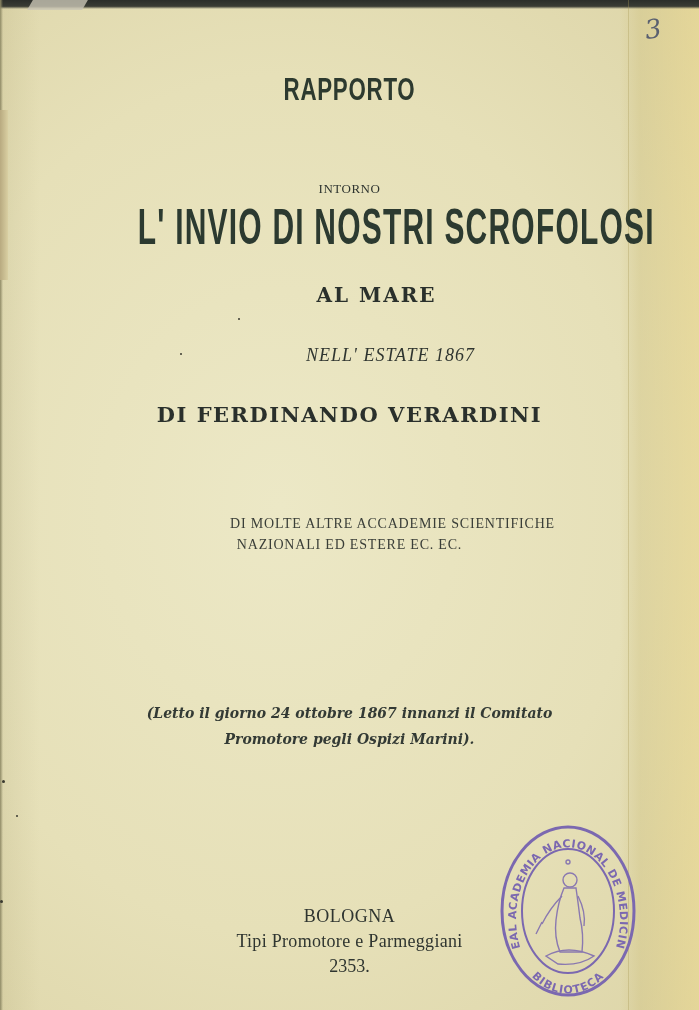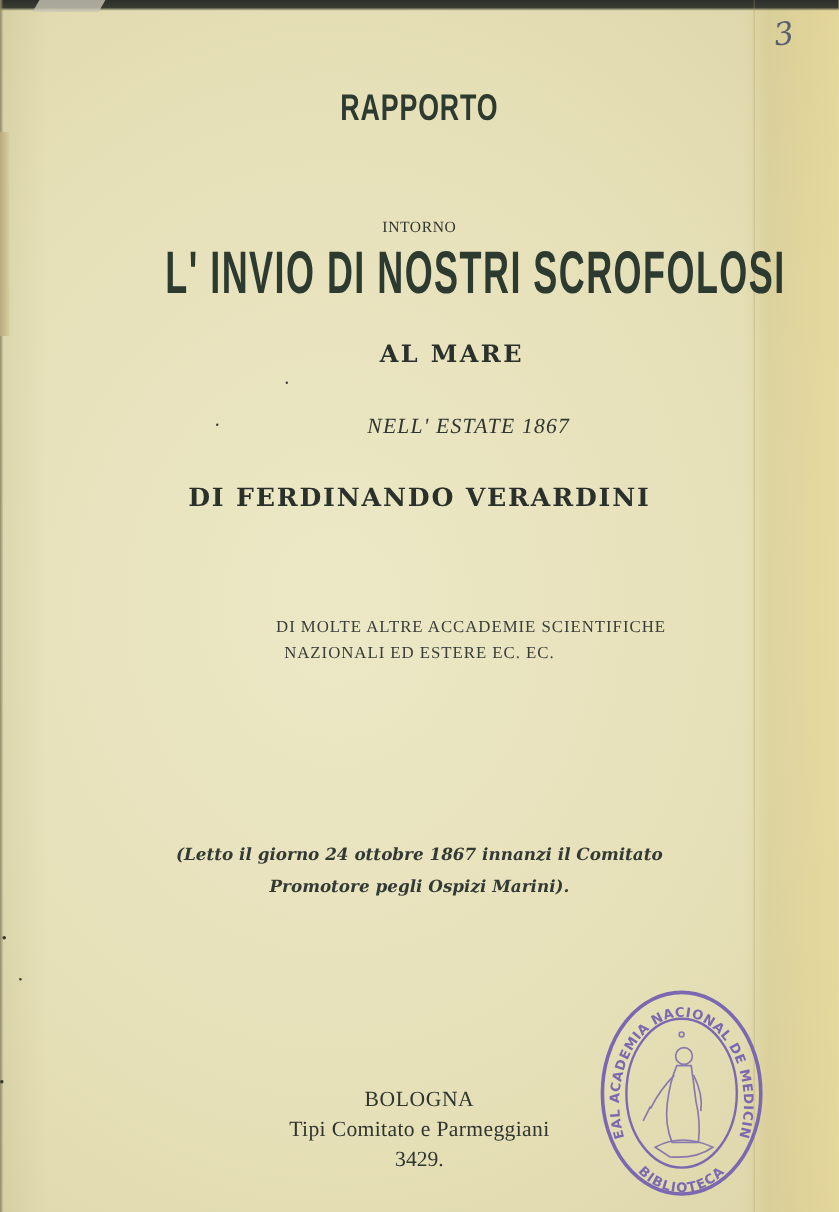--- a/index.html
+++ b/index.html
@@ -113,22 +113,22 @@
   <div class="line t-estate">NELL' ESTATE 1867</div>
 
   <div class="line t-author">DI FERDINANDO VERARDINI</div>
   <div class="line t-cred c3">DI MOLTE ALTRE ACCADEMIE SCIENTIFICHE</div>
   <div class="line t-cred c4">NAZIONALI ED ESTERE EC. EC.</div>
 
   <div class="line t-note n1">(Letto il giorno 24 ottobre 1867 innanzi il Comitato</div>
   <div class="line t-city">BOLOGNA</div>
 
   <div class="line t-note n2">Promotore pegli Ospizi Marini).</div>
-  <div class="line t-printer">Tipi Comitato e Parmeggiani</div>
-  <div class="line t-year">3429.</div>
+  <div class="line t-printer">Tipi Promotore e Parmeggiani</div>
+  <div class="line t-year">2353.</div>
 
   <div class="speck" style="left:180px;top:353px;width:2px;height:2px;"></div>
   <div class="speck" style="left:238px;top:318px;width:2px;height:2px;"></div>
   <div class="speck" style="left:2px;top:780px;width:3px;height:3px;"></div>
   <div class="speck" style="left:16px;top:815px;width:2px;height:2px;"></div>
   <div class="speck" style="left:0px;top:900px;width:3px;height:3px;"></div>
   <div class="speck" style="left:470px;top:413px;width:2px;height:2px;"></div>
 
   <svg class="stamp" viewBox="0 0 140 178">
     <defs>

